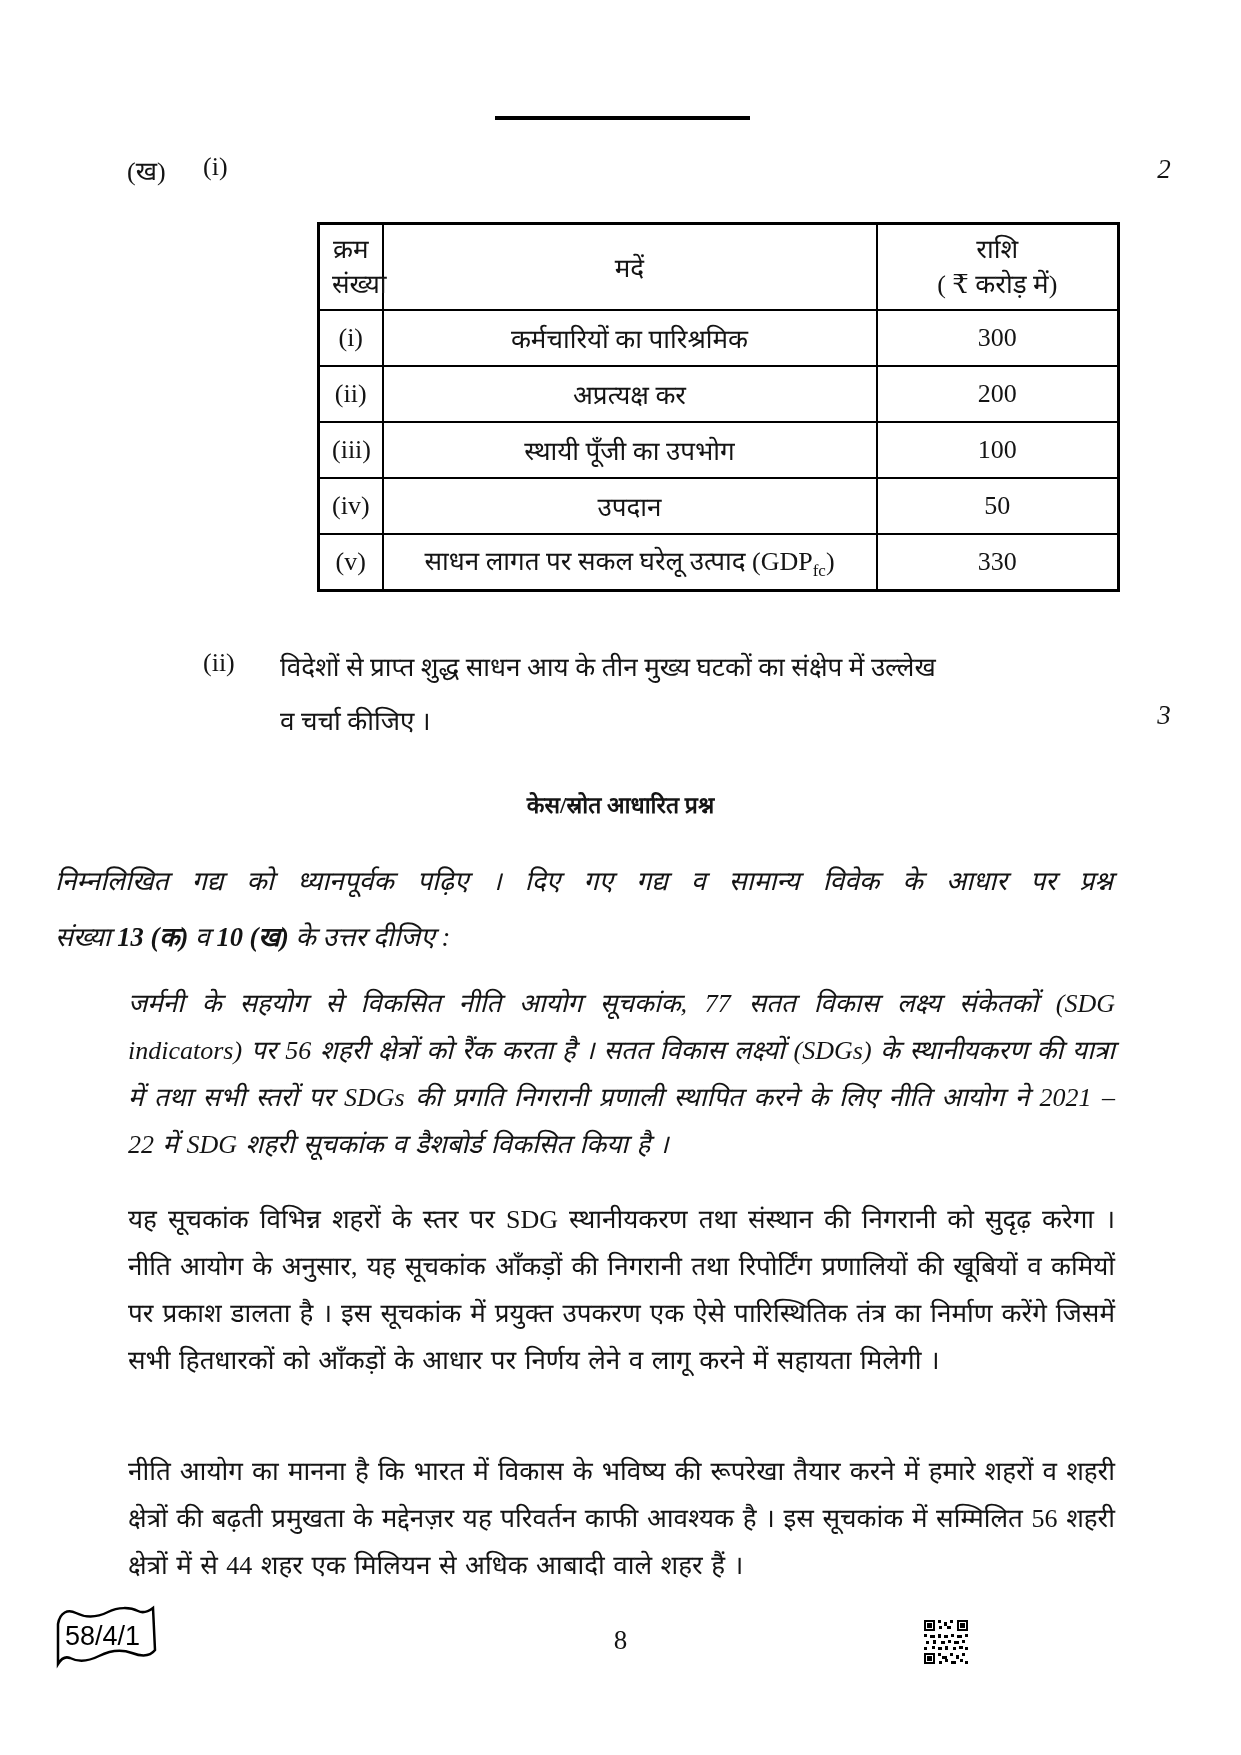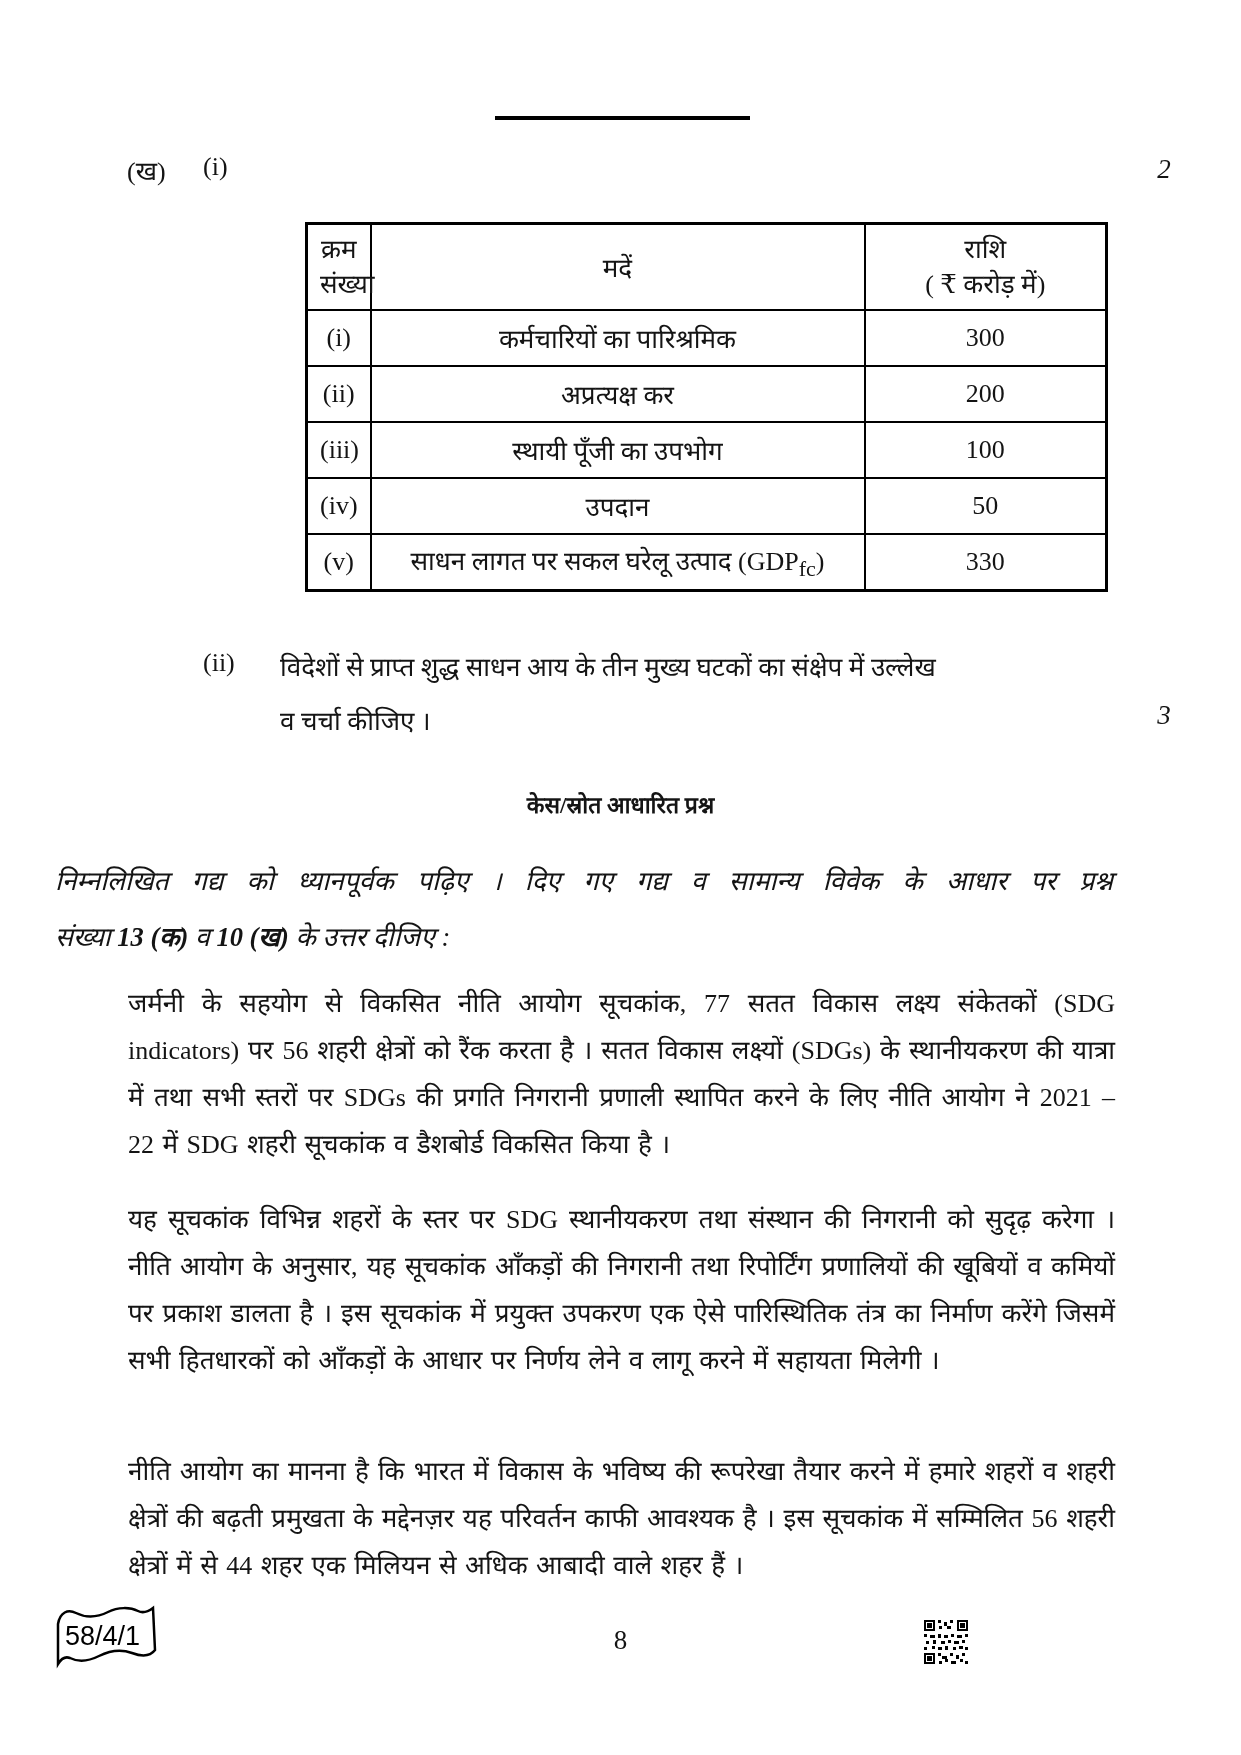--- a/index.html
+++ b/index.html
@@ -32,34 +32,34 @@
   .instr { font-style:italic; font-size:26.5px; }
   .instr-line1 { text-align:justify; text-align-last:justify; }
   .instr .b { font-weight:bold; }
 
   .para {
     width:987px; text-align:justify; line-height:47px;
     word-spacing:2px;
   }
 
   .footer-page { width:100%; text-align:center; font-size:27px; }
-  sub.fc { font-size:22px; }
+  sub.fc { font-size:17px; }
 </style>
 </head>
 <body>
 
 <div class="page">
 
   <div class="abs divider" style="left:495px; top:116px; width:255px; height:4px;"></div>
 
   <span class="abs qlabel" style="left:127px; top:152px;">(ख)</span>
   <span class="abs qlabel" style="left:203px; top:152px;">(i)</span>
   <span class="abs marks" style="left:1146px; top:154px; width:36px;">2</span>
 
-  <table class="data abs" style="left:305px; top:222px;border-radius:12px;">
+  <table class="data abs" style="left:317px; top:222px;border-radius:12px;">
     <colgroup>
       <col style="width:64px;">
         <col style="width:494px;">
         <col style="width:242px;">
     </colgroup>
     <tbody>
         <tr class="hdr">
       <td class="c">
         <div class="hcenter">
           <div>क्रम</div>
@@ -107,21 +107,21 @@
   <span class="abs qlabel" style="left:203px; top:648px;">(ii)</span>
   <span class="abs" style="left:280px; top:648px; width:840px;">विदेशों से प्राप्त शुद्ध साधन आय के तीन मुख्य घटकों का संक्षेप में उल्लेख</span>
   <span class="abs" style="left:280px; top:702px; width:840px;">व चर्चा कीजिए ।</span>
   <span class="abs marks" style="left:1146px; top:700px; width:36px;">3</span>
 
   <div class="abs heading" style="left:0; top:788px;">केस/स्रोत आधारित प्रश्न</div>
 
   <div class="abs instr instr-line1" style="left:55px; top:862px; width:1058px;">निम्नलिखित गद्य को ध्यानपूर्वक पढ़िए । दिए गए गद्य व सामान्य विवेक के आधार पर प्रश्न</div>
   <div class="abs instr" style="left:55px; top:918px; width:1058px;"><span>संख्या </span><span class="b">13 (क)</span><span> व </span><span class="b">10 (ख)</span><span> के उत्तर दीजिए :</span></div>
 
-  <div class="abs para" style="left:128px; top:980px;">जर्मनी के सहयोग से विकसित नीति आयोग सूचकांक, 77 सतत विकास लक्ष्य संकेतकों (SDG indicators) पर 56 शहरी क्षेत्रों को रैंक करता है । सतत विकास लक्ष्यों (SDGs) के स्थानीयकरण की यात्रा में तथा सभी स्तरों पर SDGs की प्रगति निगरानी प्रणाली स्थापित करने के लिए नीति आयोग ने 2021 – 22 में SDG शहरी सूचकांक व डैशबोर्ड विकसित किया है ।</div>
+  <div class="abs para" style="left:128px; top:980px;font-style:italic;">जर्मनी के सहयोग से विकसित नीति आयोग सूचकांक, 77 सतत विकास लक्ष्य संकेतकों (SDG indicators) पर 56 शहरी क्षेत्रों को रैंक करता है । सतत विकास लक्ष्यों (SDGs) के स्थानीयकरण की यात्रा में तथा सभी स्तरों पर SDGs की प्रगति निगरानी प्रणाली स्थापित करने के लिए नीति आयोग ने 2021 – 22 में SDG शहरी सूचकांक व डैशबोर्ड विकसित किया है ।</div>
   <div class="abs para" style="left:128px; top:1196px;">यह सूचकांक विभिन्न शहरों के स्तर पर SDG स्थानीयकरण तथा संस्थान की निगरानी को सुदृढ़ करेगा । नीति आयोग के अनुसार, यह सूचकांक आँकड़ों की निगरानी तथा रिपोर्टिंग प्रणालियों की खूबियों व कमियों पर प्रकाश डालता है । इस सूचकांक में प्रयुक्त उपकरण एक ऐसे पारिस्थितिक तंत्र का निर्माण करेंगे जिसमें सभी हितधारकों को आँकड़ों के आधार पर निर्णय लेने व लागू करने में सहायता मिलेगी ।</div>
   <div class="abs para" style="left:128px; top:1448px;">नीति आयोग का मानना है कि भारत में विकास के भविष्य की रूपरेखा तैयार करने में हमारे शहरों व शहरी क्षेत्रों की बढ़ती प्रमुखता के मद्देनज़र यह परिवर्तन काफी आवश्यक है । इस सूचकांक में सम्मिलित 56 शहरी क्षेत्रों में से 44 शहर एक मिलियन से अधिक आबादी वाले शहर हैं ।</div>
 
   <svg class="abs" style="left:50px; top:1600px;" width="112" height="74" viewBox="0 0 112 74">
     <path d="M 8 24 C 10 12 18 9 26 13 C 36 18 48 17 58 12 C 68 7 80 7 88 11 C 94 14 99 11 103 8 L 105 50 C 99 58 90 56 82 53 C 71 49 59 51 49 56 C 39 61 28 62 20 58 C 15 56 11 59 8 64 Z" fill="#ffffff" stroke="#000000" stroke-width="2.5"></path>
     <text x="15" y="45" font-size="27" font-family="Liberation Sans, sans-serif" fill="#000">58/4/1</text>
   </svg>
 
   <div class="abs footer-page" style="left:0; top:1625px;">8</div>
 

